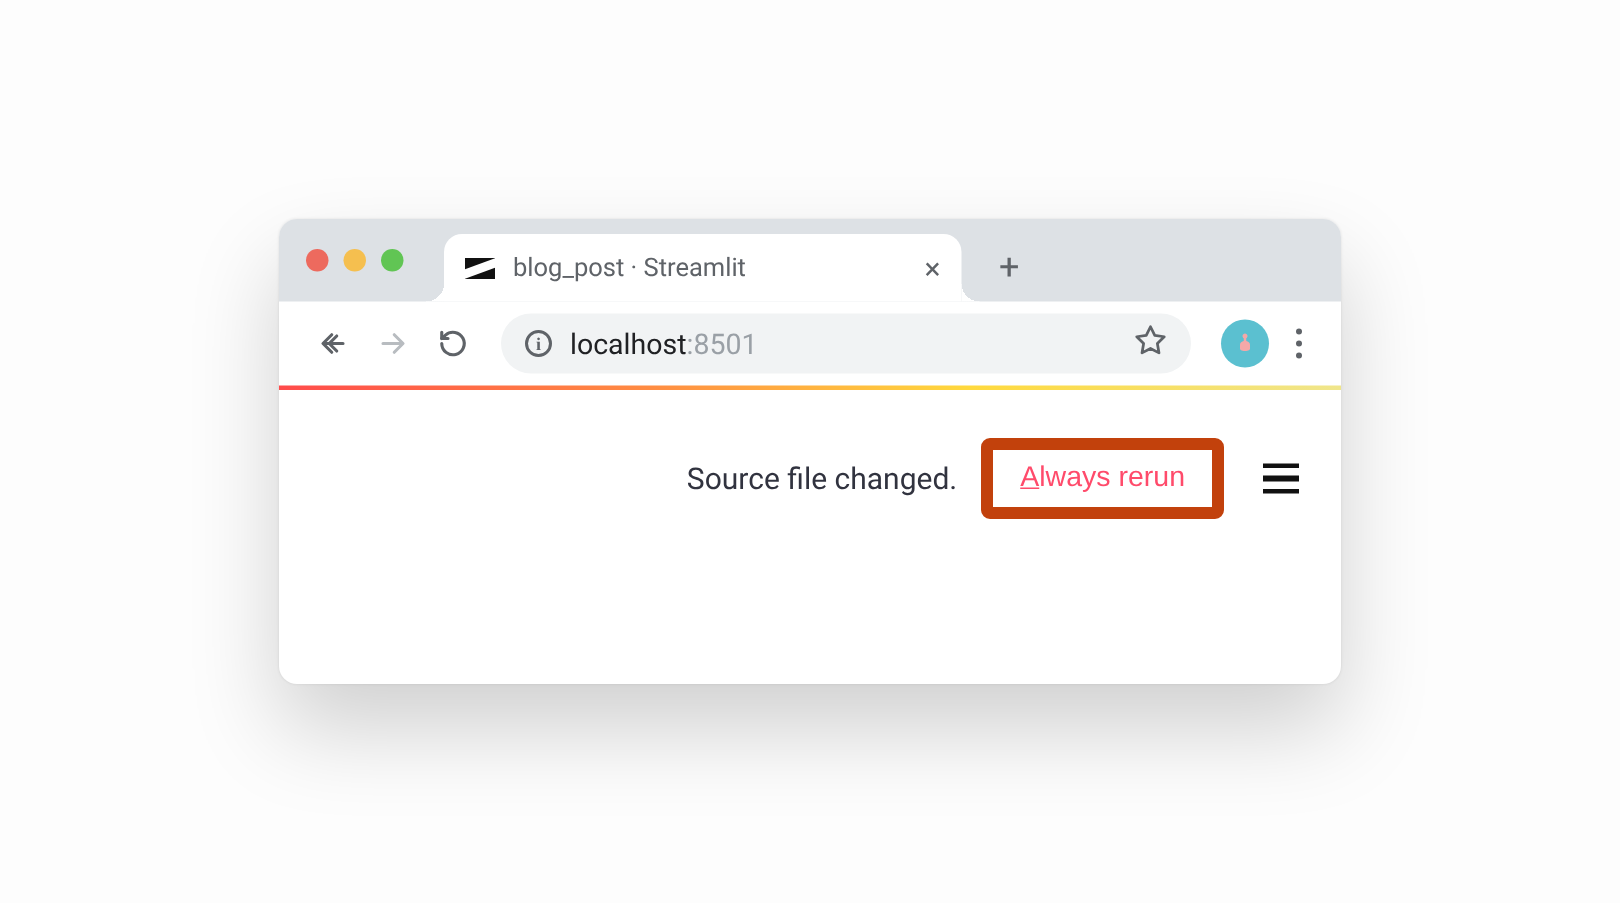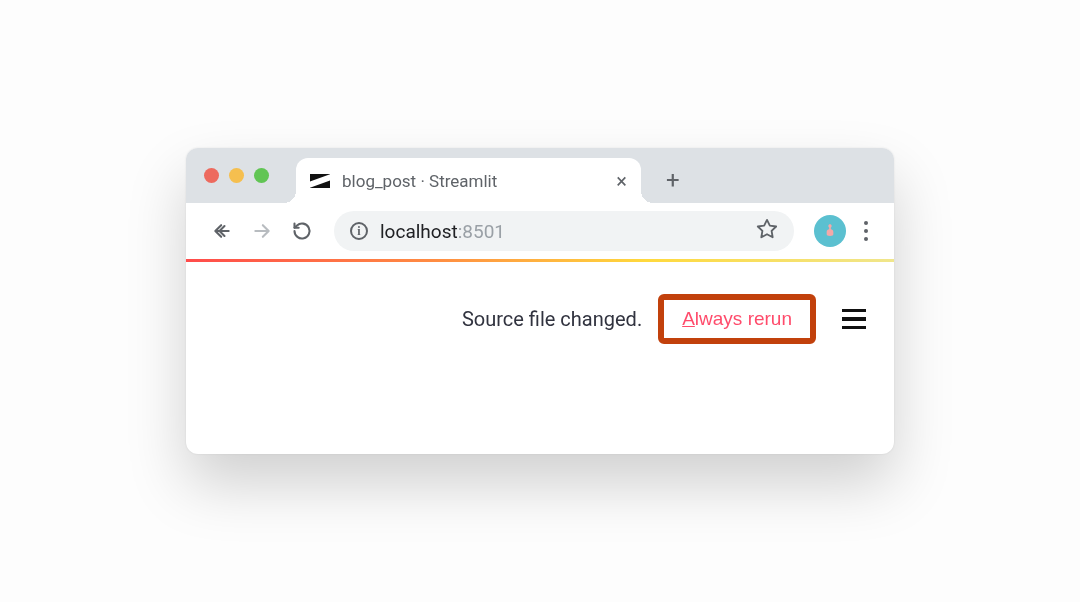--- a/index.html
+++ b/index.html
@@ -181,21 +181,21 @@
       padding: 8px 18px;
       border-radius: 6px;
       cursor: pointer;
       background: #fff;
     }
     .btn-default {
       border: 1px solid #d5d6d8;
       color: #31333f;
     }
     .btn-primary {
-      border: 6px solid #c2410c;
+      border: 8px solid #c2410c;
       color: #ff4b6b;
     }
     .btn .ul { text-decoration: underline; }
     .hamburger {
       display: flex;
       flex-direction: column;
       gap: 5px;
       cursor: pointer;
       margin-left: 10px;
     }

